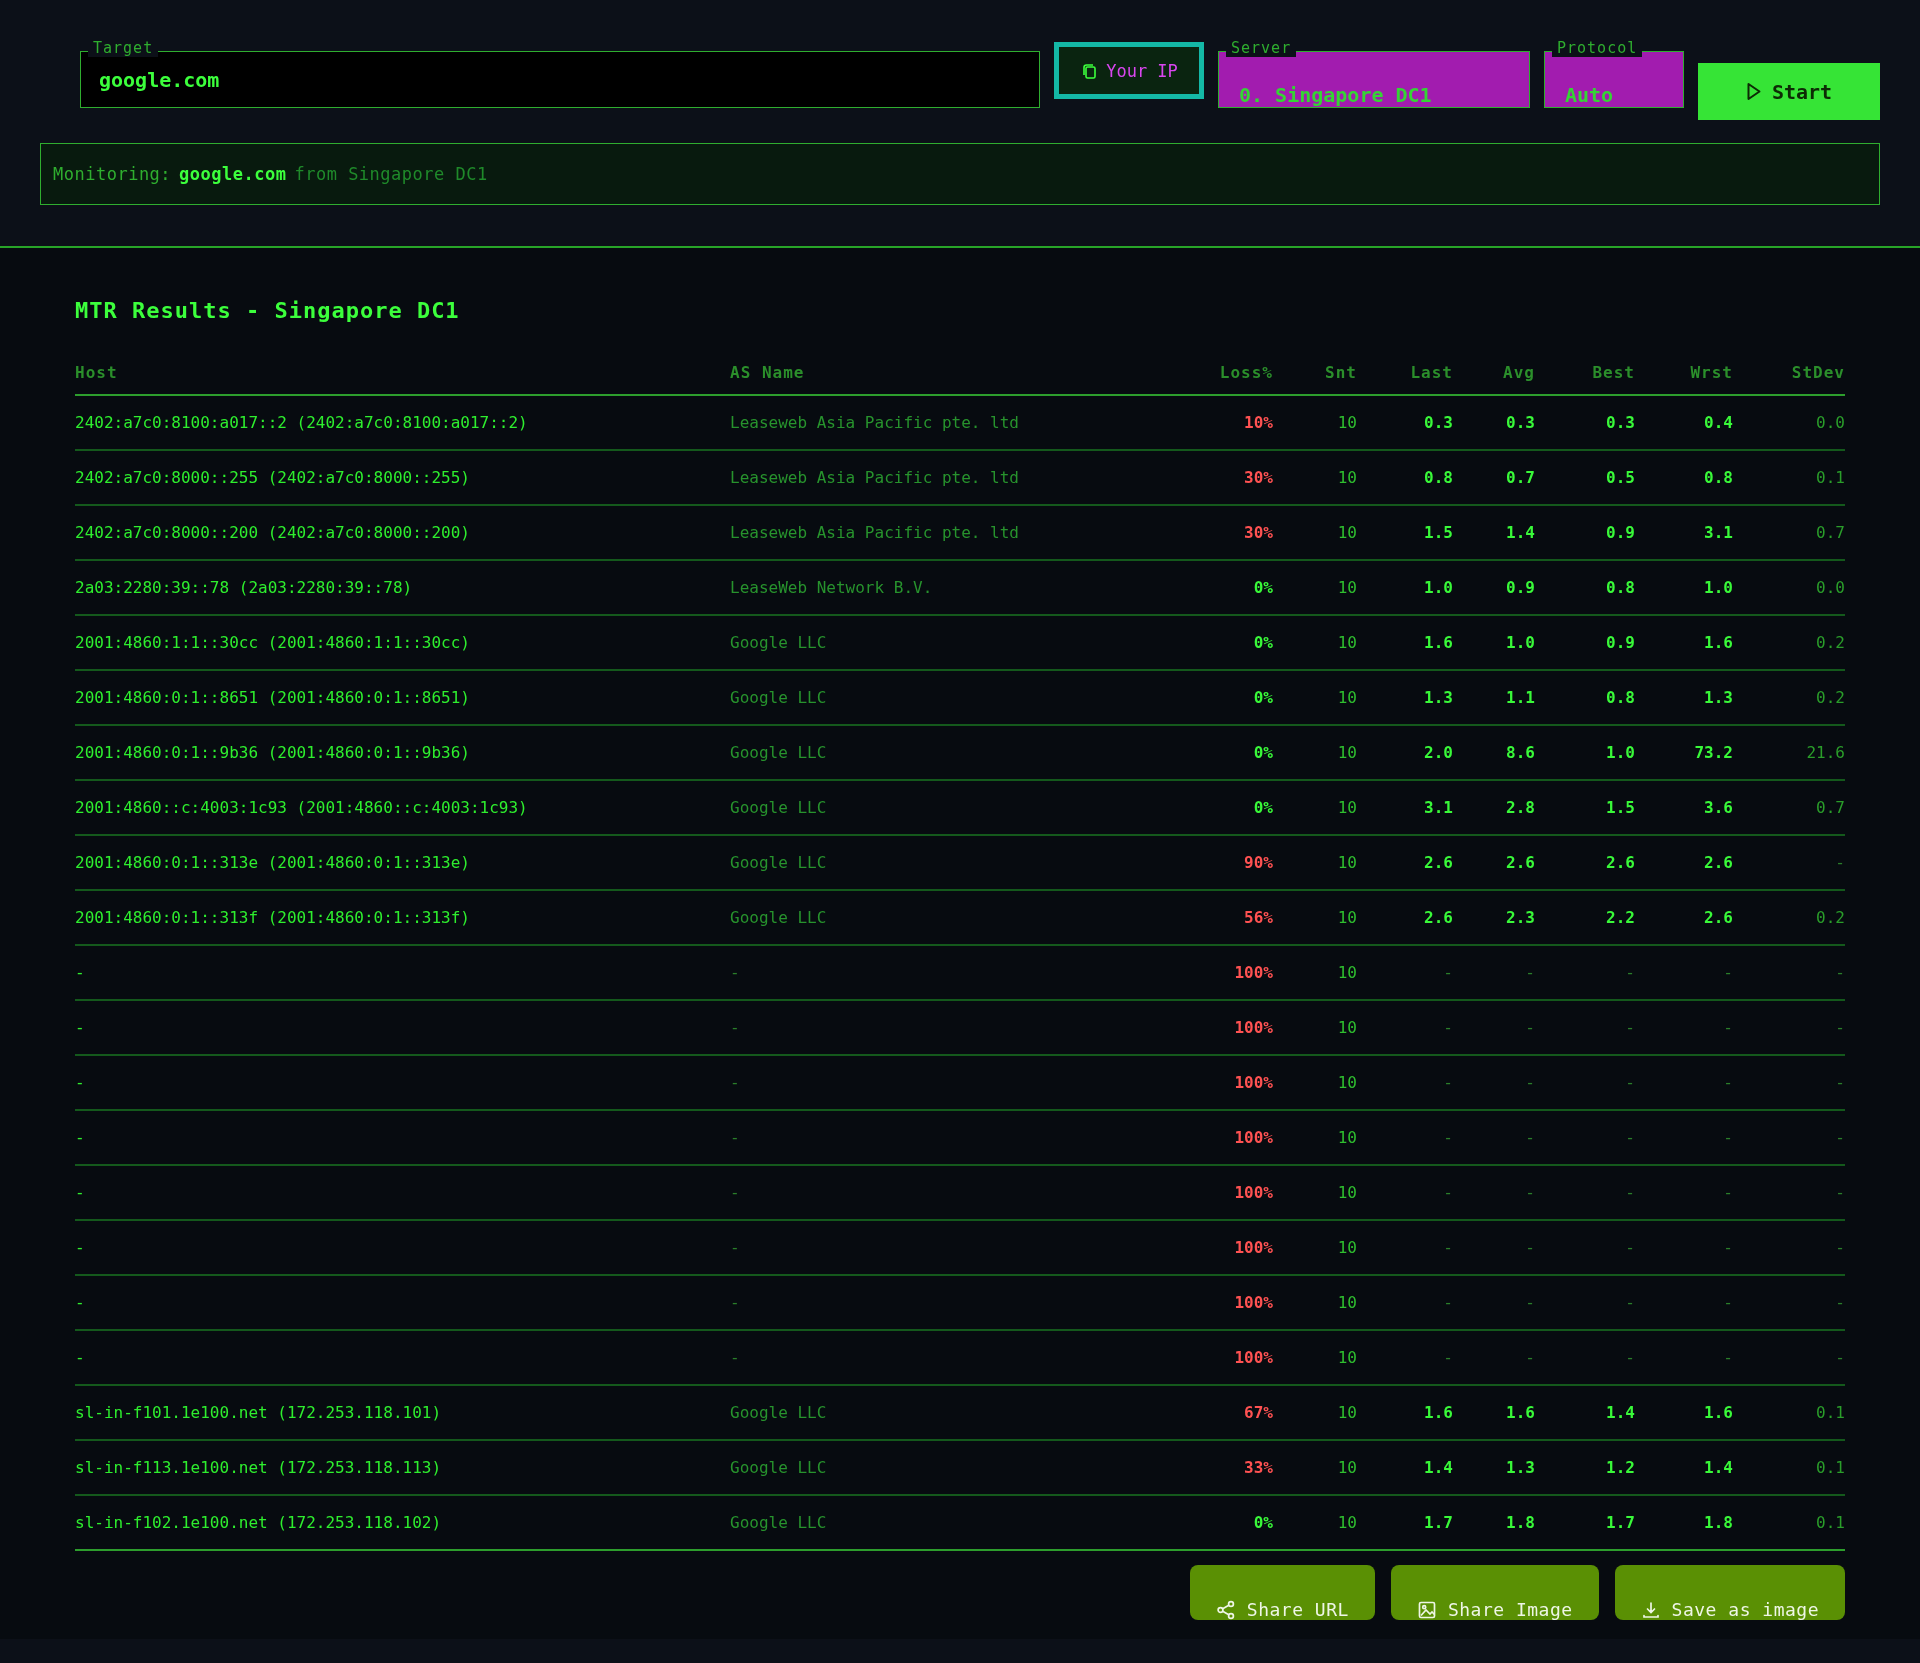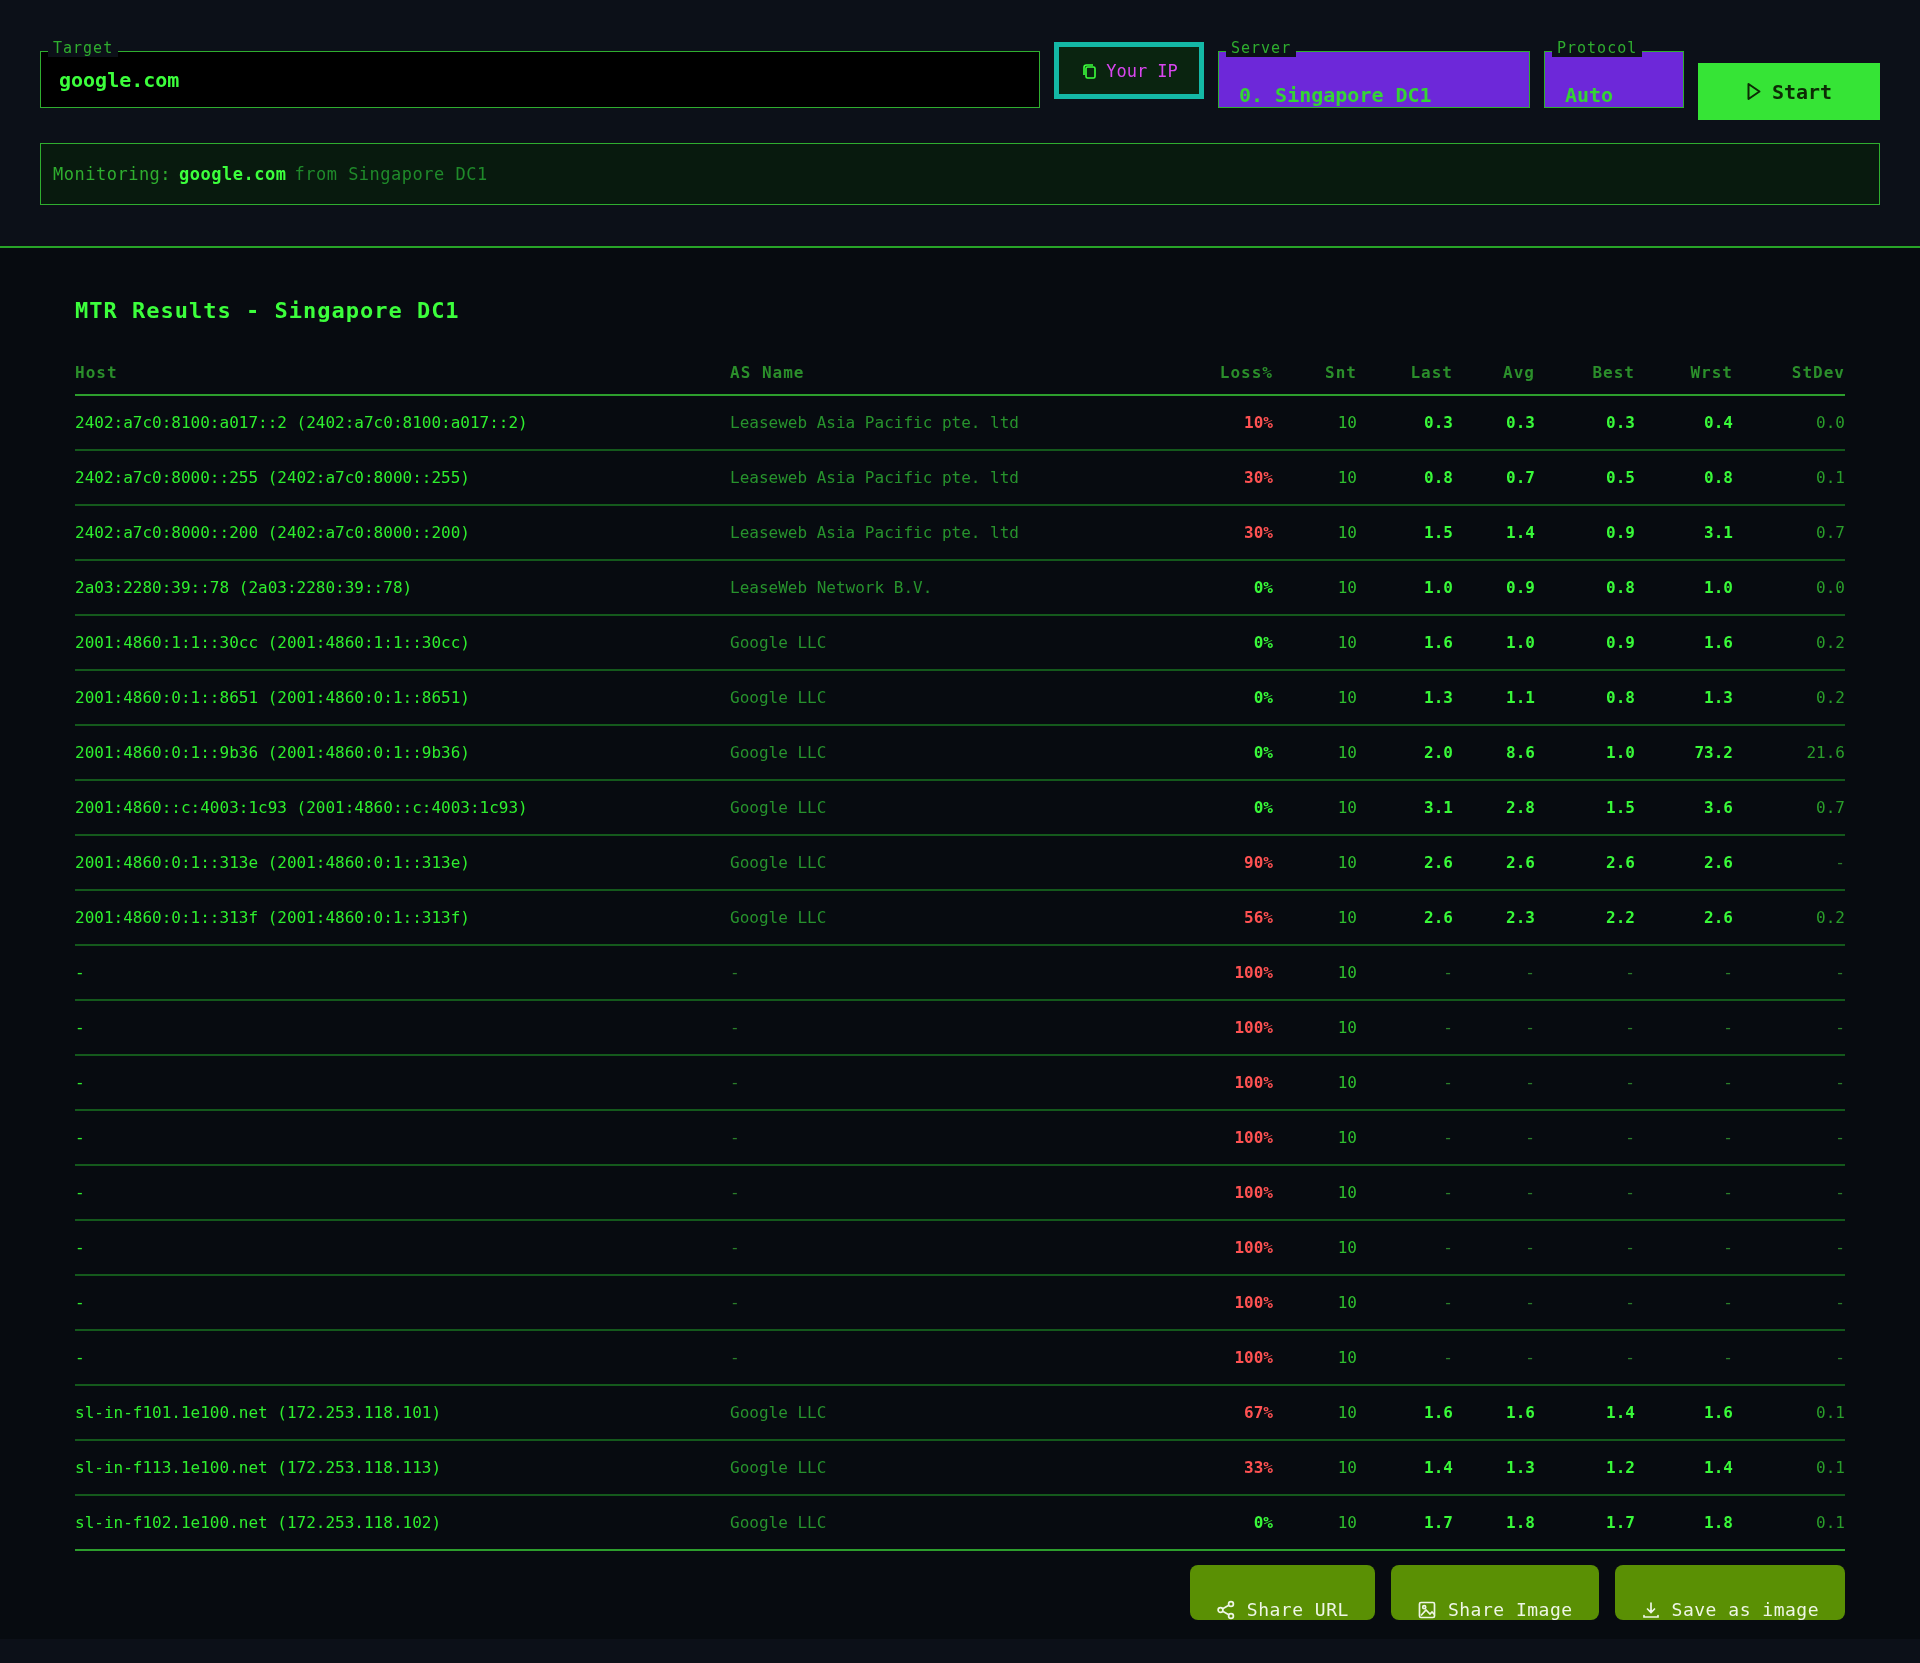--- a/index.html
+++ b/index.html
@@ -13,24 +13,24 @@
   
   .topbar { padding:42px 40px 0 40px; }
   .form-row { display:flex; gap:14px; align-items:flex-start; }
   .field { position:relative; padding-top:9px; }
   .field-label {
     position:absolute; top:-3px; left:8px;
     background:#0c1018; padding:0 5px;
     color:#2fae2f; font-size:15px; z-index:2; letter-spacing:1px;
   }
   .box {
-    background:#6d28d9; border:1px solid #2fae2f;
+    background:#a21caf; border:1px solid #2fae2f;
     height:57px; position:relative; overflow:hidden;
   }
-  .field-target { flex:1 1 auto; }
+  .field-target { flex:1 1 auto;margin-left:40px; }
   .target-input {
     width:100%; height:57px; background:#000; border:1px solid #2fae2f;
     color:#3cff3c; font-family:inherit; font-size:20px; font-weight:bold;
     padding:0 0 0 18px; outline:none;
   }
   .btn-yourip {
     width:150px; height:57px;
     background:#0a2410; border:5px solid #14b8a6;
     color:#d946ef; font-family:inherit; font-size:17px;
     display:flex; align-items:center; justify-content:center; gap:7px;

